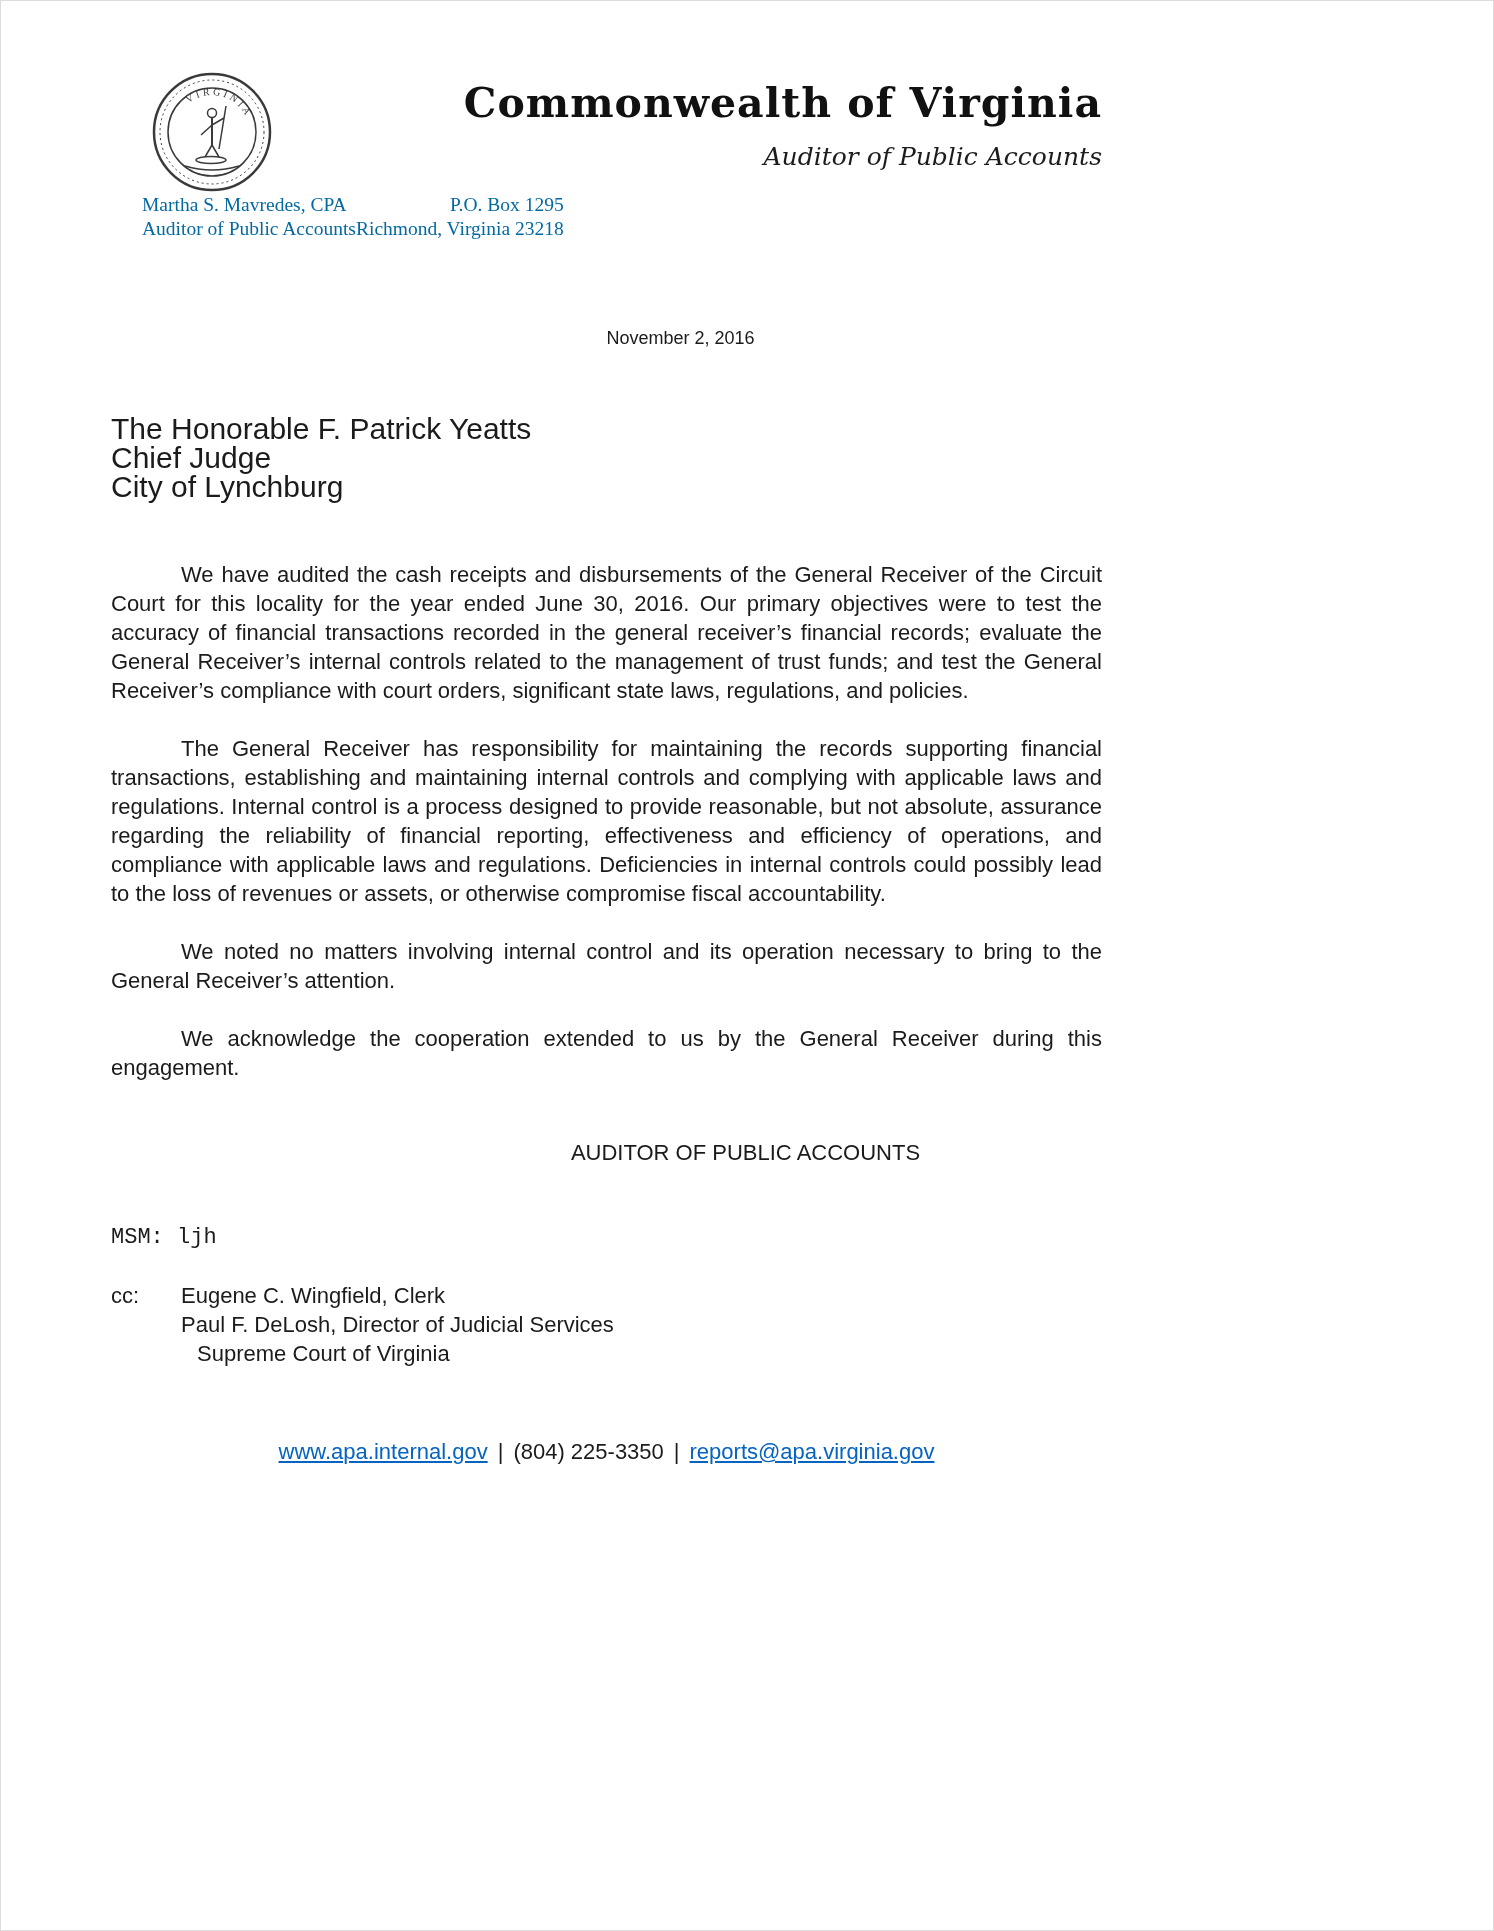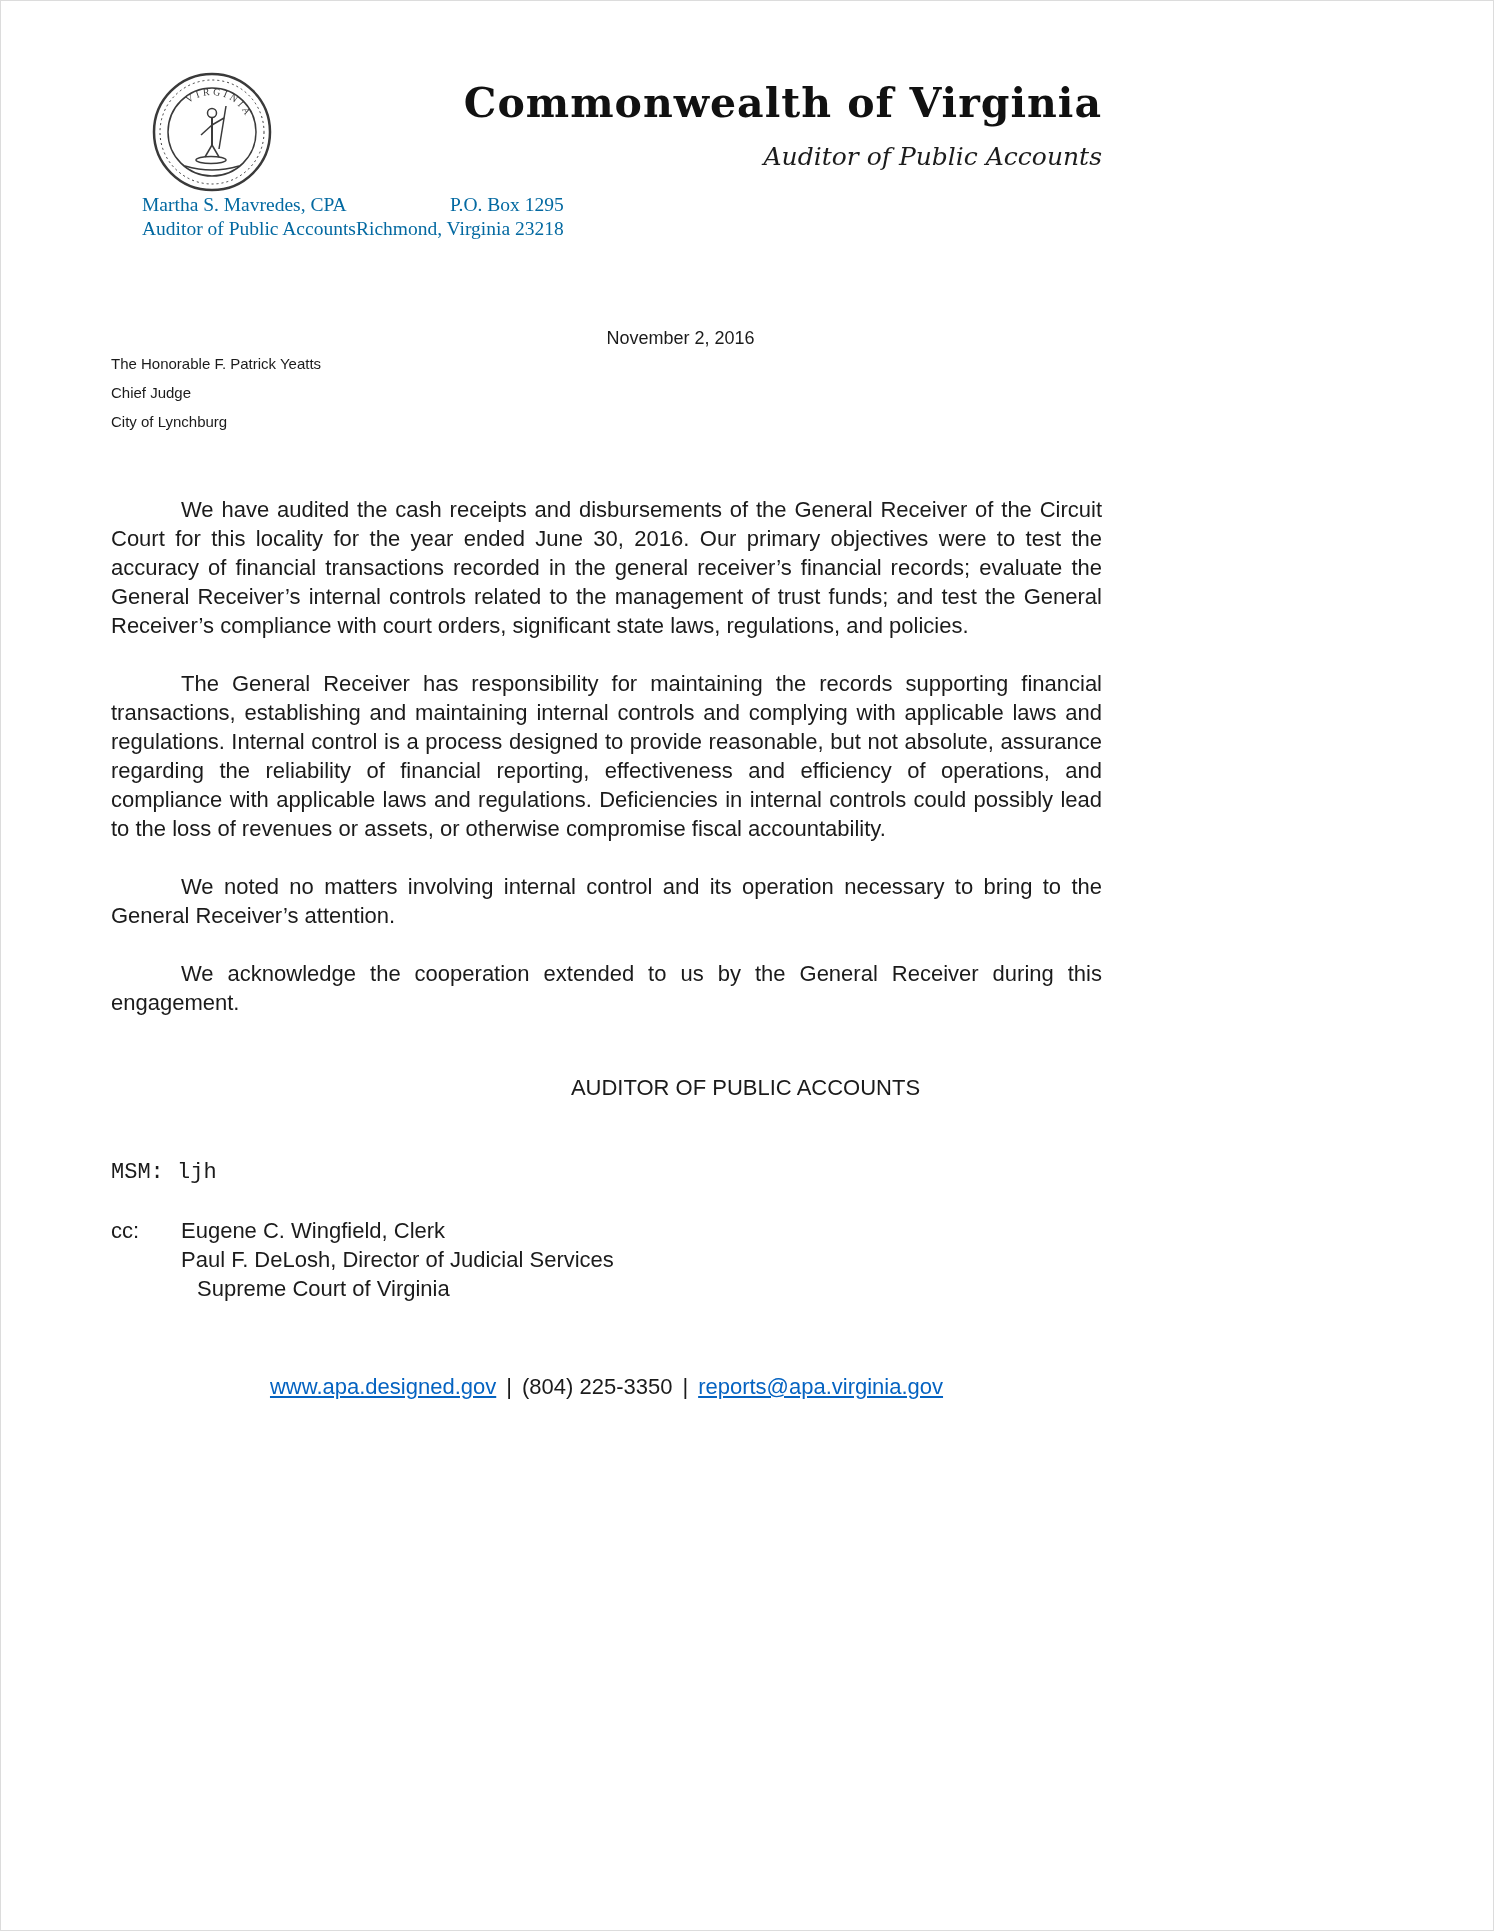--- a/index.html
+++ b/index.html
@@ -56,21 +56,22 @@
   .contact-right { text-align: right; }
 
   
   .date-line {
     margin-top: 86px;
     margin-left: 148px;
     text-align: center;
     font-size: 18px;
   }
   .address-block {
-    font-size: 15px;
+    margin-top: 65px;
+    font-size: 30px;
     line-height: 29px;
   }
   .body-paragraphs { margin-top: 59px; }
   .body-paragraphs p {
     font-size: 22px;
     line-height: 29px;
     text-align: justify;
     text-indent: 70px;
     margin-bottom: 29px;
     color: #1b1b1b;
@@ -183,16 +184,16 @@
   <div class="cc-block">
     <div class="cc-label">cc:</div>
     <div class="cc-lines">
       <div>Eugene C. Wingfield, Clerk</div>
       <div>Paul F. DeLosh, Director of Judicial Services</div>
       <div class="cc-line-indent">Supreme Court of Virginia</div>
     </div>
   </div>
 
   <div class="footer">
-    <a href="#">www.apa.designed.gov</a><span class="sep">|</span><span>(804) 225-3350</span><span class="sep">|</span><a href="#">reports@apa.virginia.gov</a>
+    <a href="#">www.apa.internal.gov</a><span class="sep">|</span><span>(804) 225-3350</span><span class="sep">|</span><a href="#">reports@apa.virginia.gov</a>
   </div>
 
 </div>
 
 </body></html>

